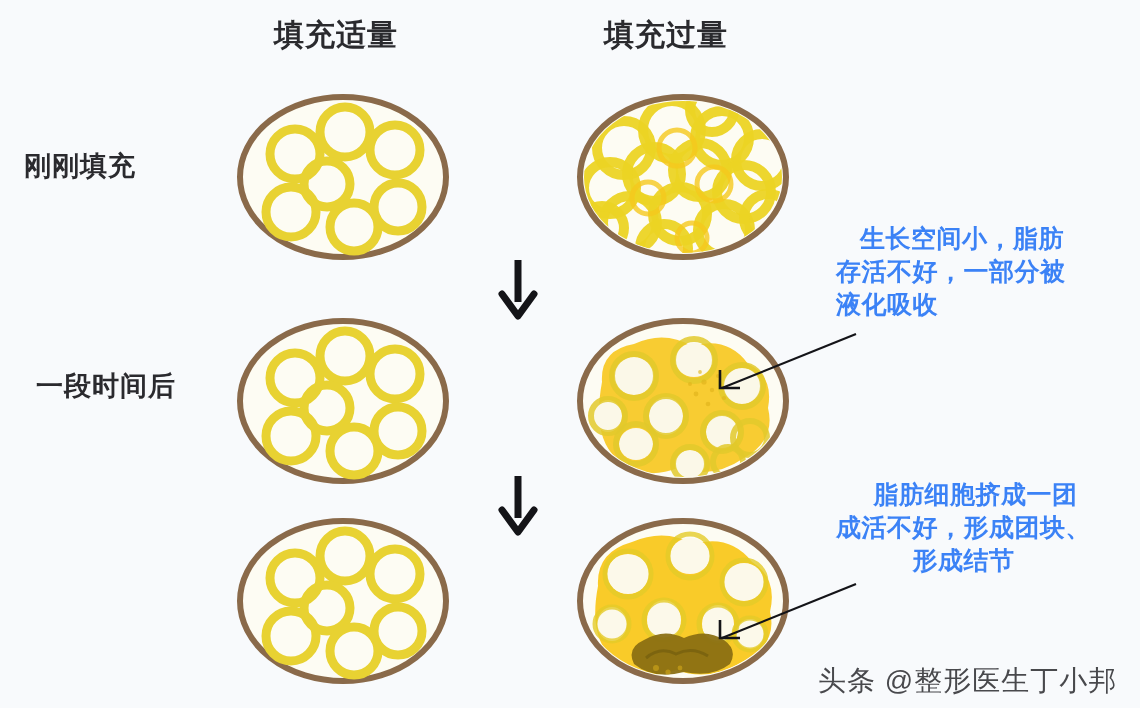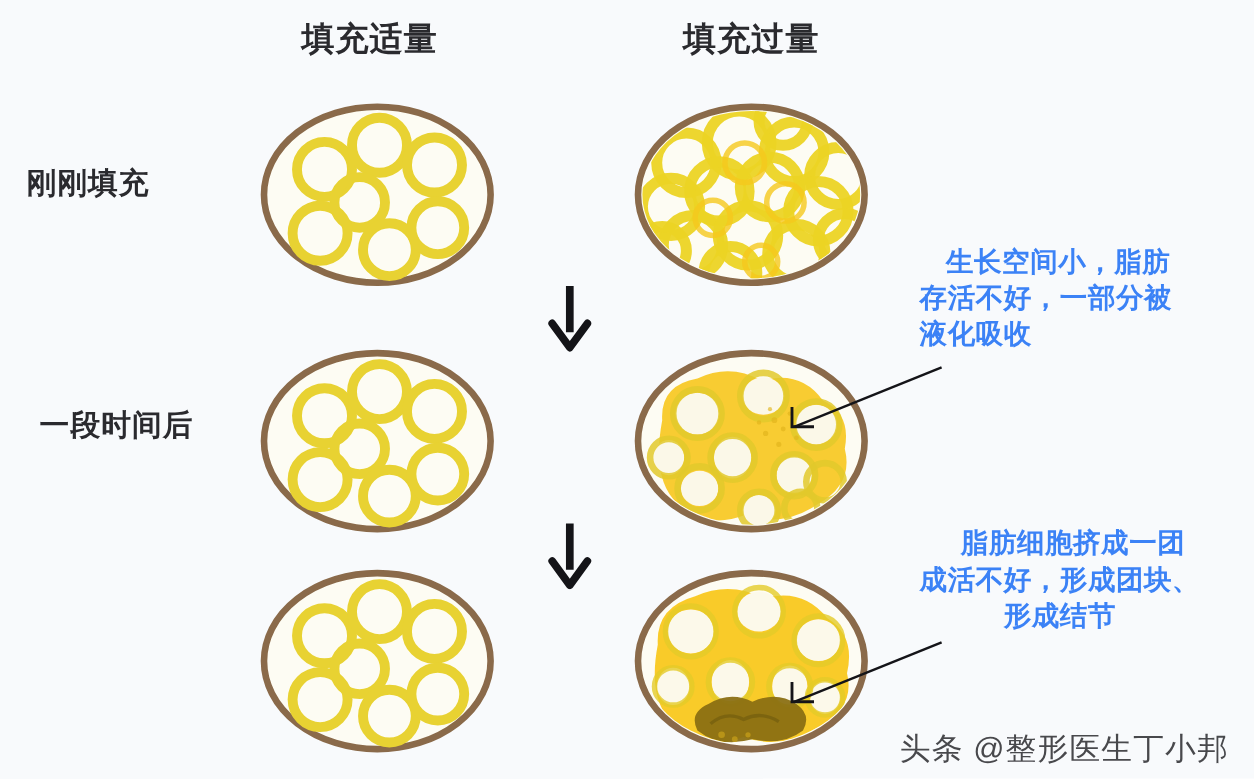--- a/index.html
+++ b/index.html
@@ -19,21 +19,21 @@
   
   .col-header {
     position: absolute;
     font-size: 30px;
     font-weight: 700;
     color: #2a2a2e;
     letter-spacing: 1px;
     white-space: nowrap;
   }
   #header-left  { left: 274px; top: 15px; }
-  #header-right { left: 604px; top: 15px; margin-left: 17px; }
+  #header-right { left: 604px; top: 15px; }
 
   
   .row-label {
     position: absolute;
     font-size: 27px;
     font-weight: 700;
     color: #2a2a2e;
     letter-spacing: 1px;
     white-space: nowrap;
   }

